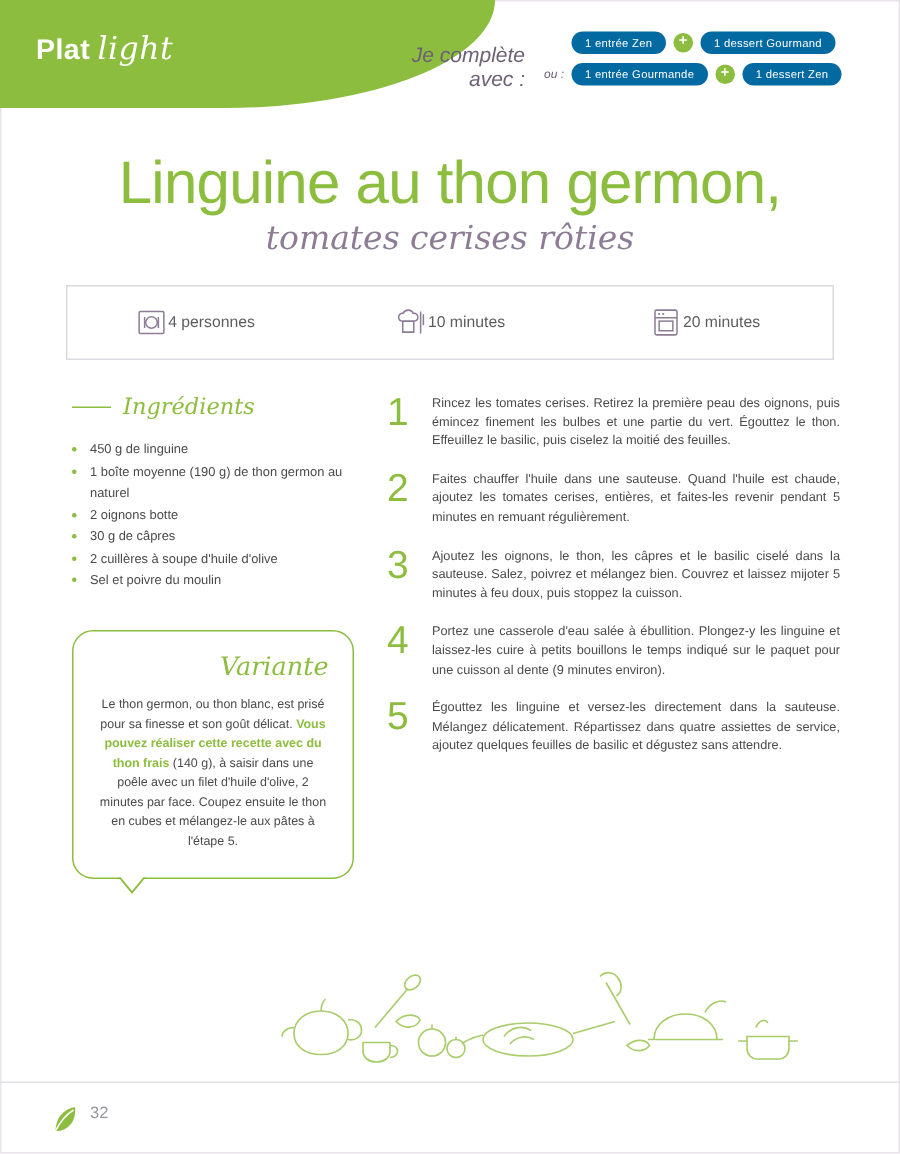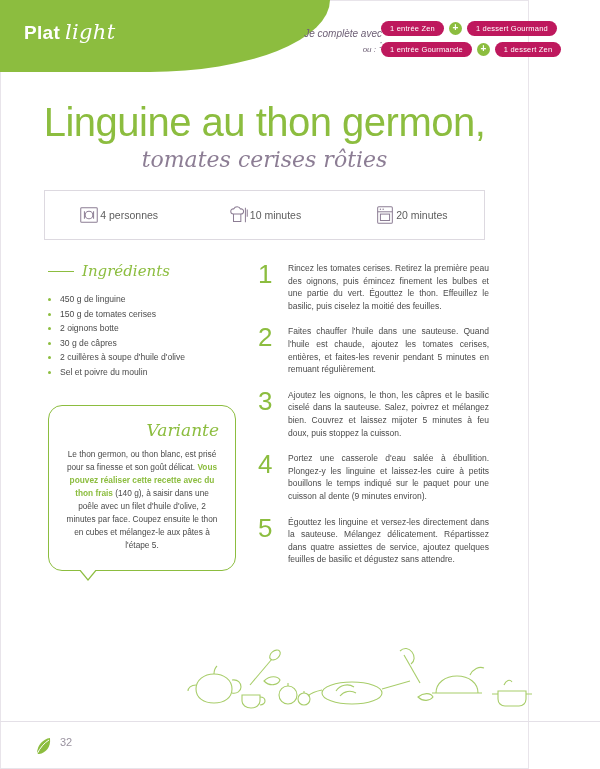--- a/index.html
+++ b/index.html
@@ -9,21 +9,21 @@
     height: 769px;
     font-family: "Liberation Sans", sans-serif;
     background: #ffffff;
     color: #4a4a4a;
     position: relative;
     overflow: hidden;
   }
 
   .page {
     position: relative;
-    width: 529px;
+    width: 600px;
     height: 769px;
     background: #ffffff;
   }
 
   
   .header {
     position: relative;
     width: 600px;
     height: 82px;
     overflow: hidden;
@@ -56,28 +56,27 @@
   .complete-block {
     position: absolute;
     top: 20px;
     left: 272px;
     width: 316px;
     font-size: 8px;
     color: #7d6f85;
   }
   .complete-label {
     font-style: italic;
-    font-size: 10px;
+    font-size: 14px;
     color: #6e6076;
     position: absolute;
     top: 8px;
     left: 0;
     width: 78px;
     text-align: right;
-    margin-left: 32px;
   }
   .complete-rows {
     position: absolute;
     left: 84px;
     top: 0;
   }
   .crow {
     display: flex;
     align-items: center;
     height: 17px;
@@ -85,21 +84,21 @@
   }
   .crow .pre {
     font-style: italic;
     font-size: 8px;
     color: #6e6076;
     width: 20px;
     text-align: right;
     margin-right: 5px;
   }
   .pill {
-    background: #be185d;
+    background: #0369a1;
     color: #fff;
     font-size: 7.5px;
     border-radius: 9px;
     padding: 3px 9px;
     white-space: nowrap;
     letter-spacing: .2px;
     text-align: center;
   }
   .plus {
     width: 13px; height: 13px;
@@ -362,21 +361,21 @@
 
   <div class="columns">
 
     <div class="col-left">
       <div class="ing-head">
         <span class="ing-dash"></span>
         <span>Ingrédients</span>
       </div>
       <ul class="ing-list">
         <li>450 g de linguine</li>
-        <li>150 g de tomates cerises</li>
+        <li>1 boîte moyenne (190 g) de thon germon au naturel</li>
         <li>2 oignons botte</li>
         <li>30 g de câpres</li>
         <li>2 cuillères à soupe d'huile d'olive</li>
         <li>Sel et poivre du moulin</li>
       </ul>
 
       <div class="variante">
         <div class="variante-title">Variante</div>
         <div class="variante-text">
           <span>Le thon germon, ou thon blanc, est prisé pour sa finesse et son goût délicat. </span><b>Vous pouvez réaliser cette recette avec du thon frais</b><span> (140 g), à saisir dans une poêle avec un filet d'huile d'olive, 2 minutes par face. Coupez ensuite le thon en cubes et mélangez-le aux pâtes à l'étape 5.</span>

